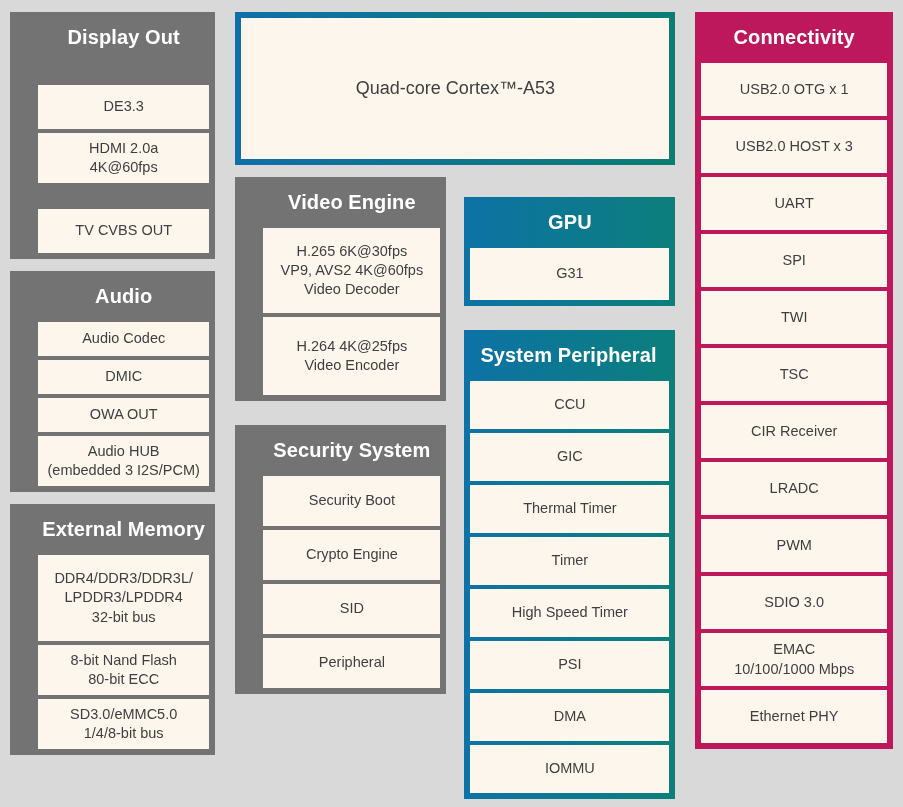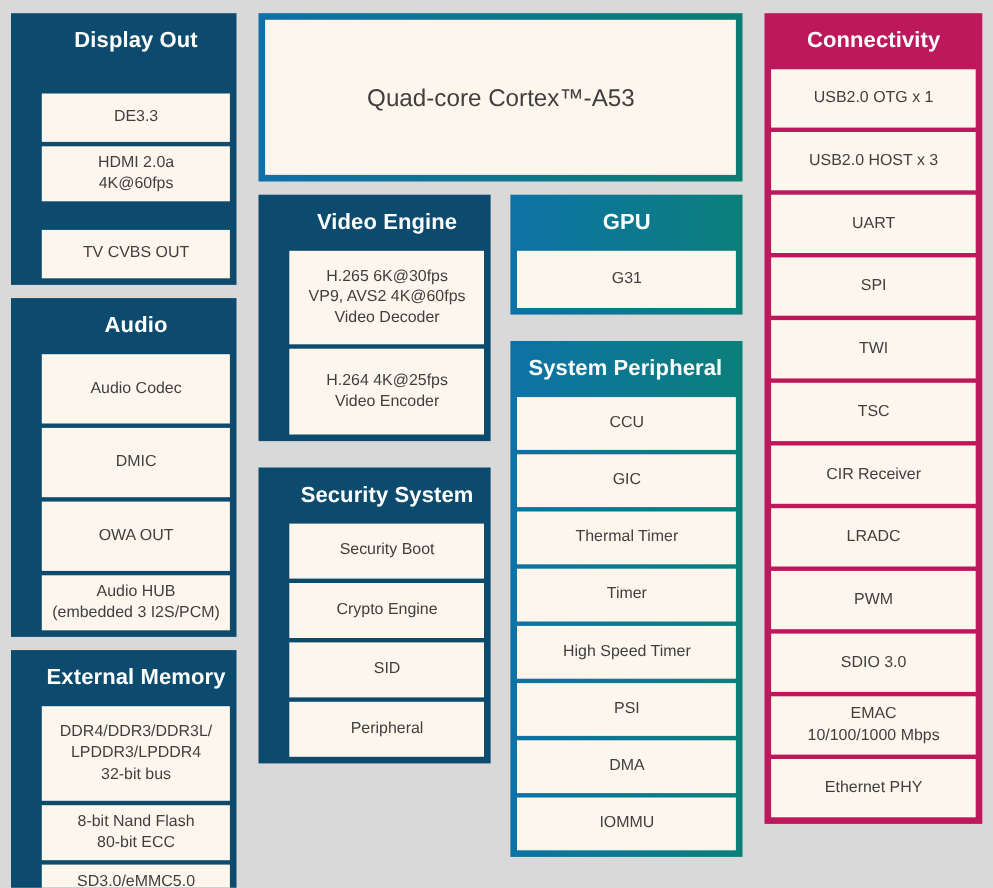--- a/index.html
+++ b/index.html
@@ -23,30 +23,30 @@
 
   
   .col { display: flex; flex-direction: column; gap: 12px; }
   .col-left    { width: 212px; }
   .col-center  { width: 440px; }
   .col-right   { width: 204px; }
 
   .center-row { display: flex; gap: 18px; align-items: flex-start; }
   .center-sub { display: flex; flex-direction: column; gap: 24px; }
   .sub-left  { width: 211px; }
-  .sub-right { width: 211px; }
+  .sub-right { width: 211px; margin-top: 20px; }
 
   
   .panel {
     padding: 6px;
     display: flex;
     flex-direction: column;
     gap: 4px;
   }
-  .panel.blue   { background: #0c4a6e; padding-left: 28px; }
+  .panel.blue   { background: #737373; padding-left: 28px; }
   .panel.teal   { background: #be185d; }
   .panel.grad   { background: linear-gradient(90deg, #0f6fa8 0%, #0b7d72 100%); }
   .panel.grad-s { background: linear-gradient(90deg, #0d72a6 0%, #0c7f7b 100%); }
 
   .panel-title {
     color: #ffffff;
     font-weight: bold;
     font-size: 20px;
     text-align: center;
     padding: 8px 4px 10px 4px;
@@ -64,34 +64,34 @@
     align-items: center;
     justify-content: center;
     flex-direction: column;
     padding: 6px 4px;
   }
   .cell span { display: block; }
 
   
   .h-display  { height: 44px; margin-top: 22px; }
   .h-display2 { height: 50px; }
-  .h-audio    { height: 63px; text-align: center; }
+  .h-audio    { height: 34px; text-align: center; }
   .h-audio2   { height: 50px; }
   .h-mem-big  { height: 86px; }
   .h-mem      { height: 50px; }
   .h-cpu      { height: 141px; font-size: 22px; }
   .h-ve-dec   { height: 85px; }
   .h-ve-enc   { height: 78px; }
   .h-sec      { height: 50px; }
   .h-gpu      { height: 52px; }
   .h-sp       { height: 48px; }
   .h-conn     { height: 53px; }
   .h-conn2    { height: 53px; }
 
-  .cell.big { font-size: 22px; color: #3f3f3f; }
+  .cell.big { font-size: 18px; color: #3f3f3f; }
 </style>
 </head>
 <body>
 
 <div id="diagram">
 
   <div class="col col-left">
 
     <div class="panel blue">
       <div class="panel-title">Display Out</div>

